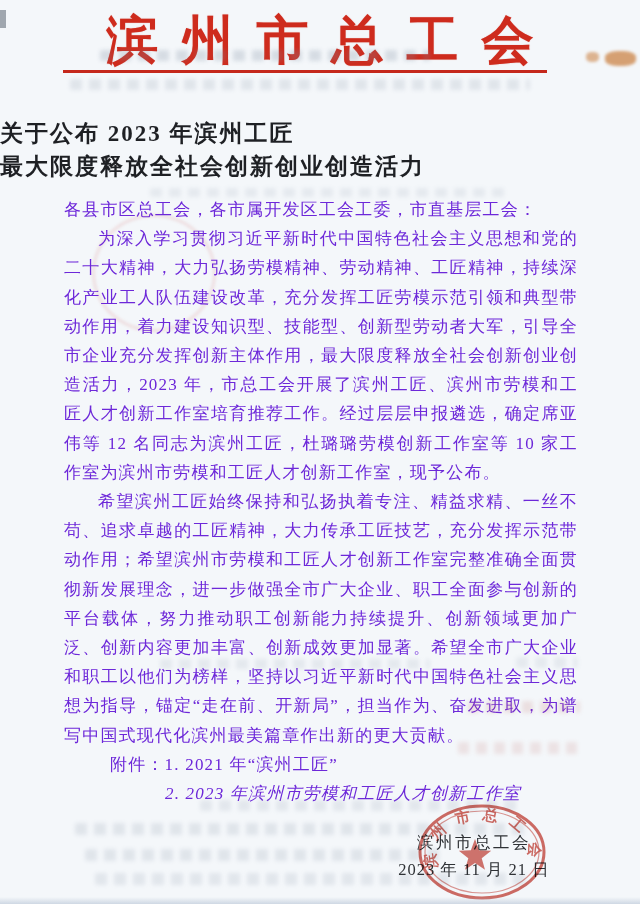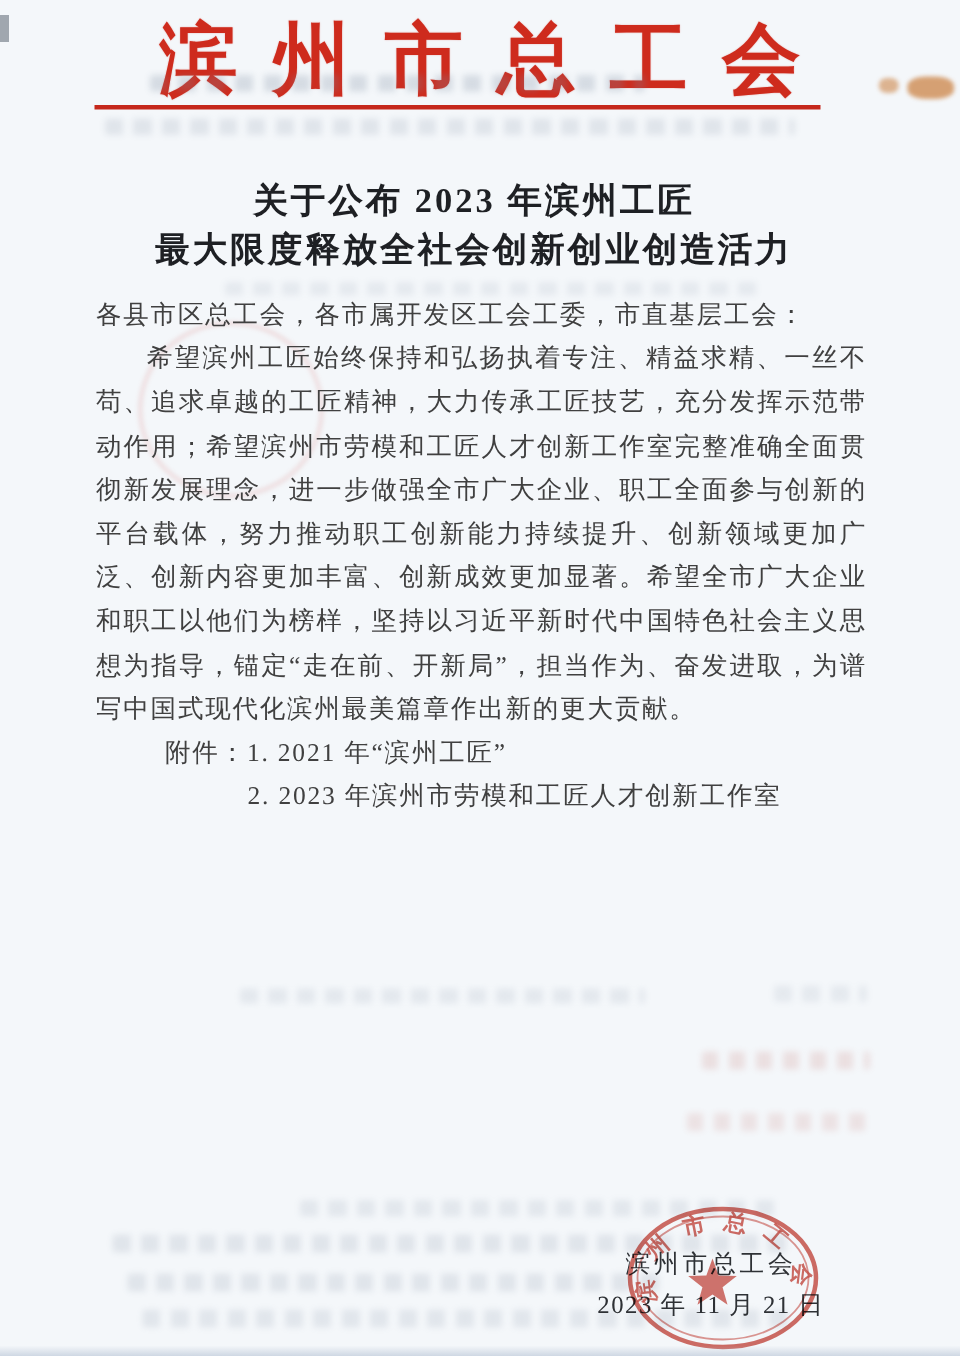--- a/index.html
+++ b/index.html
@@ -25,35 +25,35 @@
     text-shadow:0 0 1px rgba(206,43,29,.45);
   }
   .header-underline {
     position:absolute; top:70px; left:63px; width:484px; height:3px;
     background:#c5281c;
   }
 
   
   .doc-title {
     position:absolute; top:117px; left:0; width:632px;
-    text-align:center; font-weight:bold; color:#1e2024;
+    text-align:left; font-weight:bold; color:#1e2024;
     font-size:23px; line-height:33px; letter-spacing:2px;
   }
 
   
   .body-text {
     position:absolute; top:195px; left:64px; width:514px;
     font-size:17px; line-height:29.2px; letter-spacing:1.2px;
-    text-align:justify; color:#404040;
+    text-align:justify; color:#6d28d9;
   }
   .body-text p { margin:0; text-indent:2em; }
   .body-text p.salutation { text-indent:0; }
 
   .attach-line { margin:0; padding-left:46px; }
-  .attach-line-2 { padding-left:101px; }
+  .attach-line-2 { padding-left:101px;font-style:italic; }
 
   
   .signature {
     position:absolute; top:832px; left:396px; width:156px;
     text-align:center; font-size:16.5px; color:#2e3135;
   }
   .signature .sig-org { letter-spacing:2.5px; }
   .signature .sig-date { margin-top:5px; letter-spacing:1px; white-space:nowrap; }
 
   
@@ -105,20 +105,21 @@
 
   <div class="ghost-seal-ring"></div>
 
   <div class="doc-title">
     <div>关于公布 2023 年滨州工匠</div>
     <div>最大限度释放全社会创新创业创造活力</div>
   </div>
 
   <div class="body-text">
     <p class="salutation">各县市区总工会，各市属开发区工会工委，市直基层工会：</p>
+    <p>为深入学习贯彻习近平新时代中国特色社会主义思想和党的二十大精神，大力弘扬劳模精神、劳动精神、工匠精神，持续深化产业工人队伍建设改革，充分发挥工匠劳模示范引领和典型带动作用，着力建设知识型、技能型、创新型劳动者大军，引导全市企业充分发挥创新主体作用，最大限度释放全社会创新创业创造活力，2023 年，市总工会开展了滨州工匠、滨州市劳模和工匠人才创新工作室培育推荐工作。经过层层申报遴选，确定席亚伟等 12 名同志为滨州工匠，杜璐璐劳模创新工作室等 10 家工作室为滨州市劳模和工匠人才创新工作室，现予公布。</p>
     <p>希望滨州工匠始终保持和弘扬执着专注、精益求精、一丝不苟、追求卓越的工匠精神，大力传承工匠技艺，充分发挥示范带动作用；希望滨州市劳模和工匠人才创新工作室完整准确全面贯彻新发展理念，进一步做强全市广大企业、职工全面参与创新的平台载体，努力推动职工创新能力持续提升、创新领域更加广泛、创新内容更加丰富、创新成效更加显著。希望全市广大企业和职工以他们为榜样，坚持以习近平新时代中国特色社会主义思想为指导，锚定“走在前、开新局”，担当作为、奋发进取，为谱写中国式现代化滨州最美篇章作出新的更大贡献。</p>
     <div class="attach-line"><span>附件：</span><span>1. 2021 年“滨州工匠”</span></div>
     <div class="attach-line attach-line-2"><span>2. 2023 年滨州市劳模和工匠人才创新工作室</span></div>
   </div>
 
   <div class="ghost" style="left:160px; top:659px; width:270px; height:10px; opacity:.24;"></div>
   <div class="ghost" style="left:516px; top:657px; width:62px; height:11px; opacity:.22;"></div>
   <div class="ghost ghost-red" style="left:468px; top:701px; width:112px; height:12px; opacity:.35;"></div>
   <div class="ghost ghost-red" style="left:458px; top:742px; width:122px; height:12px; opacity:.3;"></div>
   <div class="ghost" style="left:200px; top:800px; width:320px; height:11px; opacity:.26;"></div>

